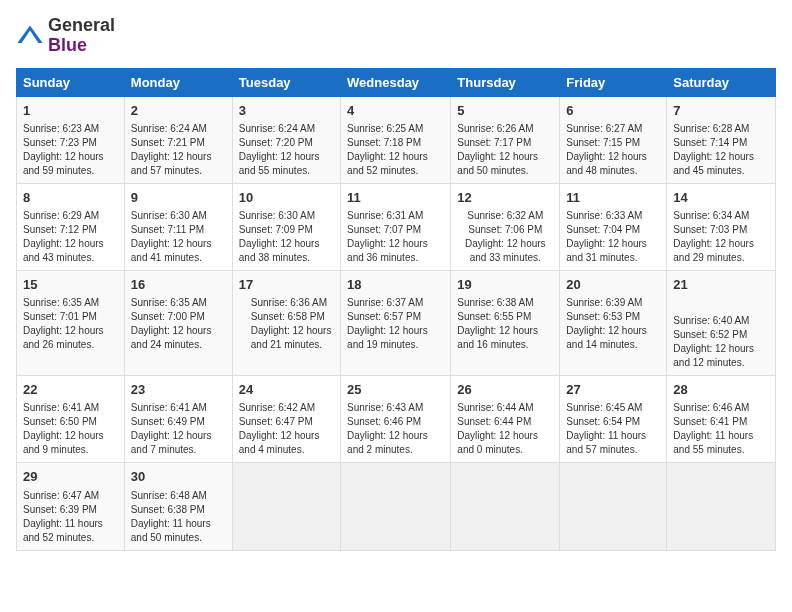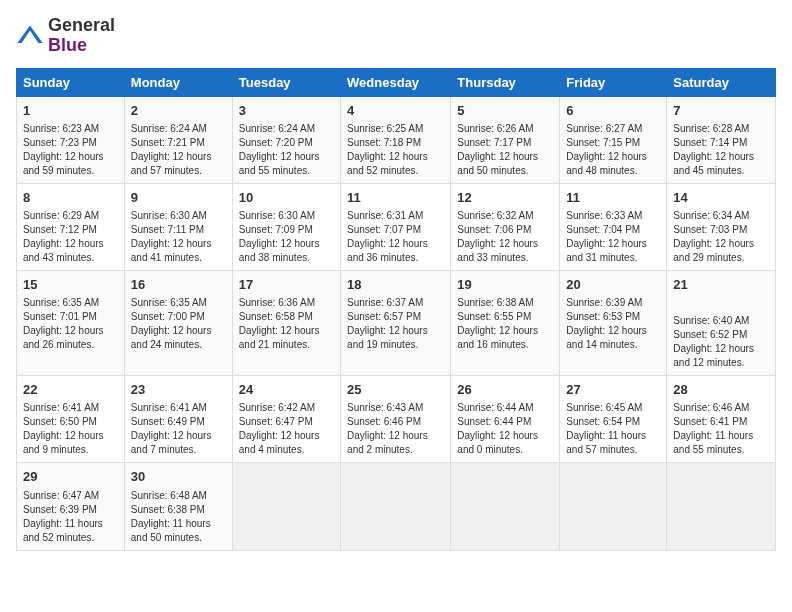--- a/index.html
+++ b/index.html
@@ -189,21 +189,21 @@
         </td>
         <td>
           <span class="day-num">11</span>
           <div class="day-info" style="white-space: pre-line;">Sunrise: 6:31 AM
 Sunset: 7:07 PM
 Daylight: 12 hours
 and 36 minutes.</div>
         </td>
         <td>
           <span class="day-num">12</span>
-          <div class="day-info" style="white-space: pre-line;">Sunrise: 6:32 AM
+          <div class="day-info" style="white-space: pre-line; text-align: center;">Sunrise: 6:32 AM
 Sunset: 7:06 PM
 Daylight: 12 hours
 and 33 minutes.</div>
         </td>
         <td>
           <span class="day-num">11</span>
           <div class="day-info" style="white-space: pre-line;">Sunrise: 6:33 AM
 Sunset: 7:04 PM
 Daylight: 12 hours
 and 31 minutes.</div>
@@ -226,21 +226,21 @@
         </td>
         <td>
           <span class="day-num">16</span>
           <div class="day-info" style="white-space: pre-line;">Sunrise: 6:35 AM
 Sunset: 7:00 PM
 Daylight: 12 hours
 and 24 minutes.</div>
         </td>
         <td>
           <span class="day-num">17</span>
-          <div class="day-info" style="white-space: pre-line;">Sunrise: 6:36 AM
+          <div class="day-info" style="white-space: pre-line; margin-left: 12px;">Sunrise: 6:36 AM
 Sunset: 6:58 PM
 Daylight: 12 hours
 and 21 minutes.</div>
         </td>
         <td>
           <span class="day-num">18</span>
           <div class="day-info" style="white-space: pre-line;">Sunrise: 6:37 AM
 Sunset: 6:57 PM
 Daylight: 12 hours
 and 19 minutes.</div>

